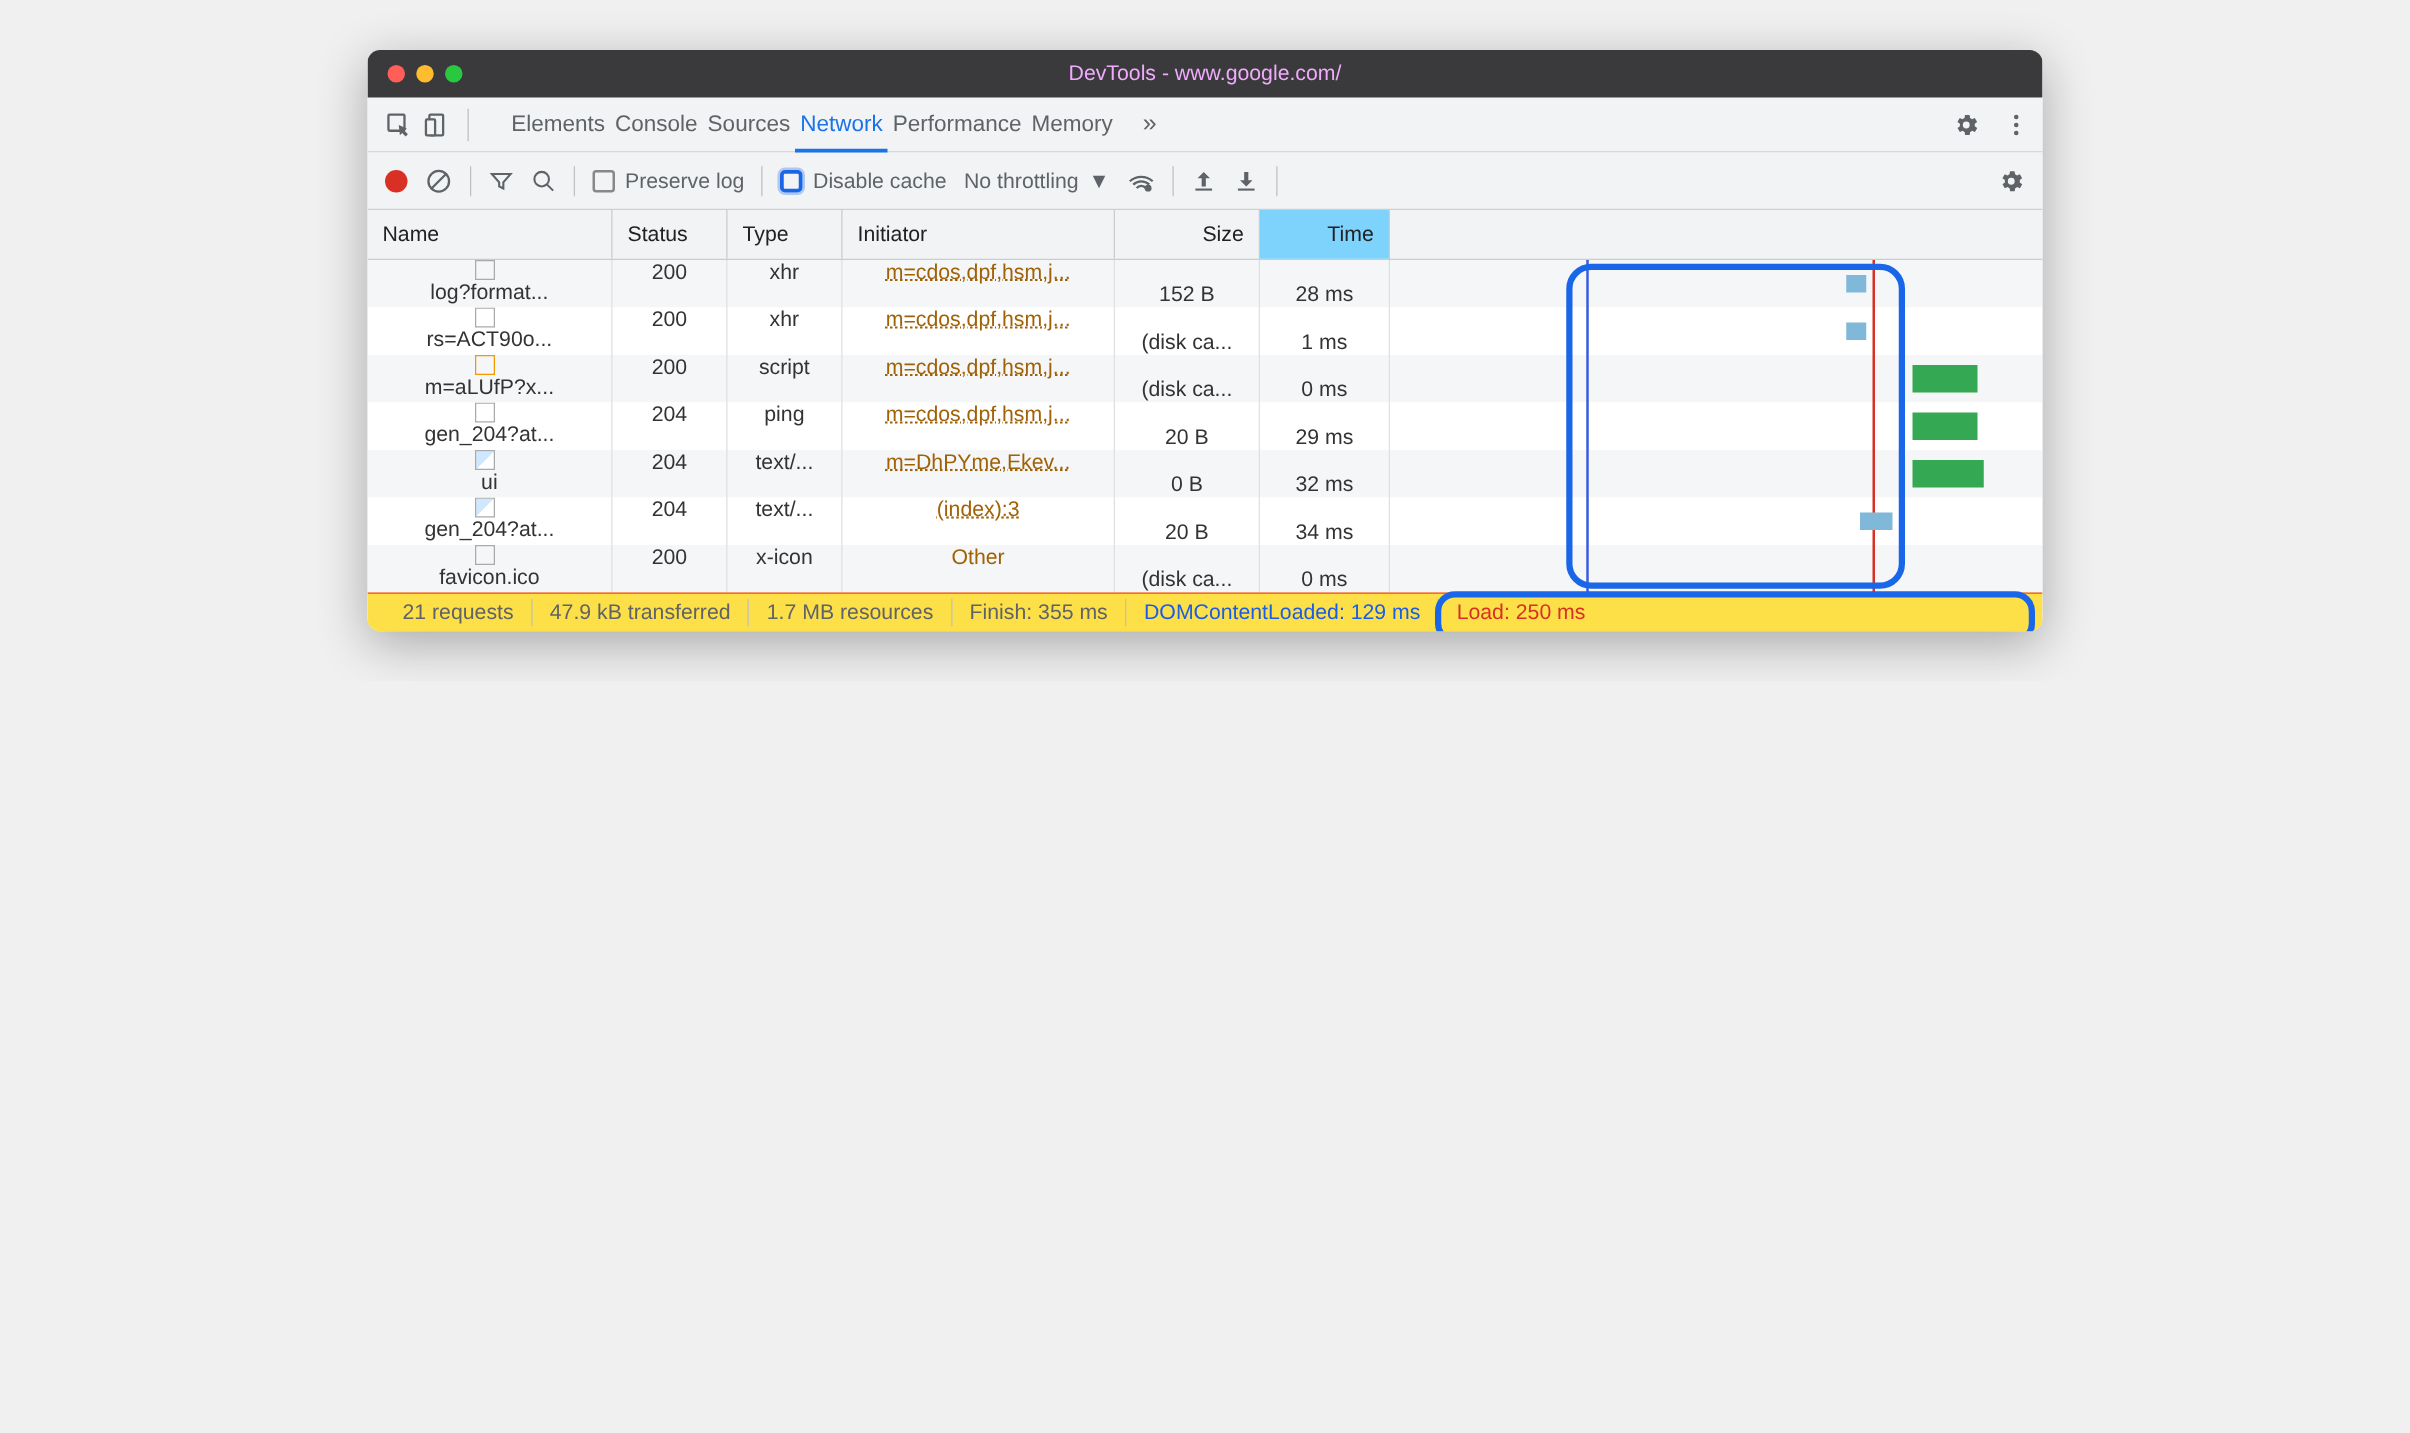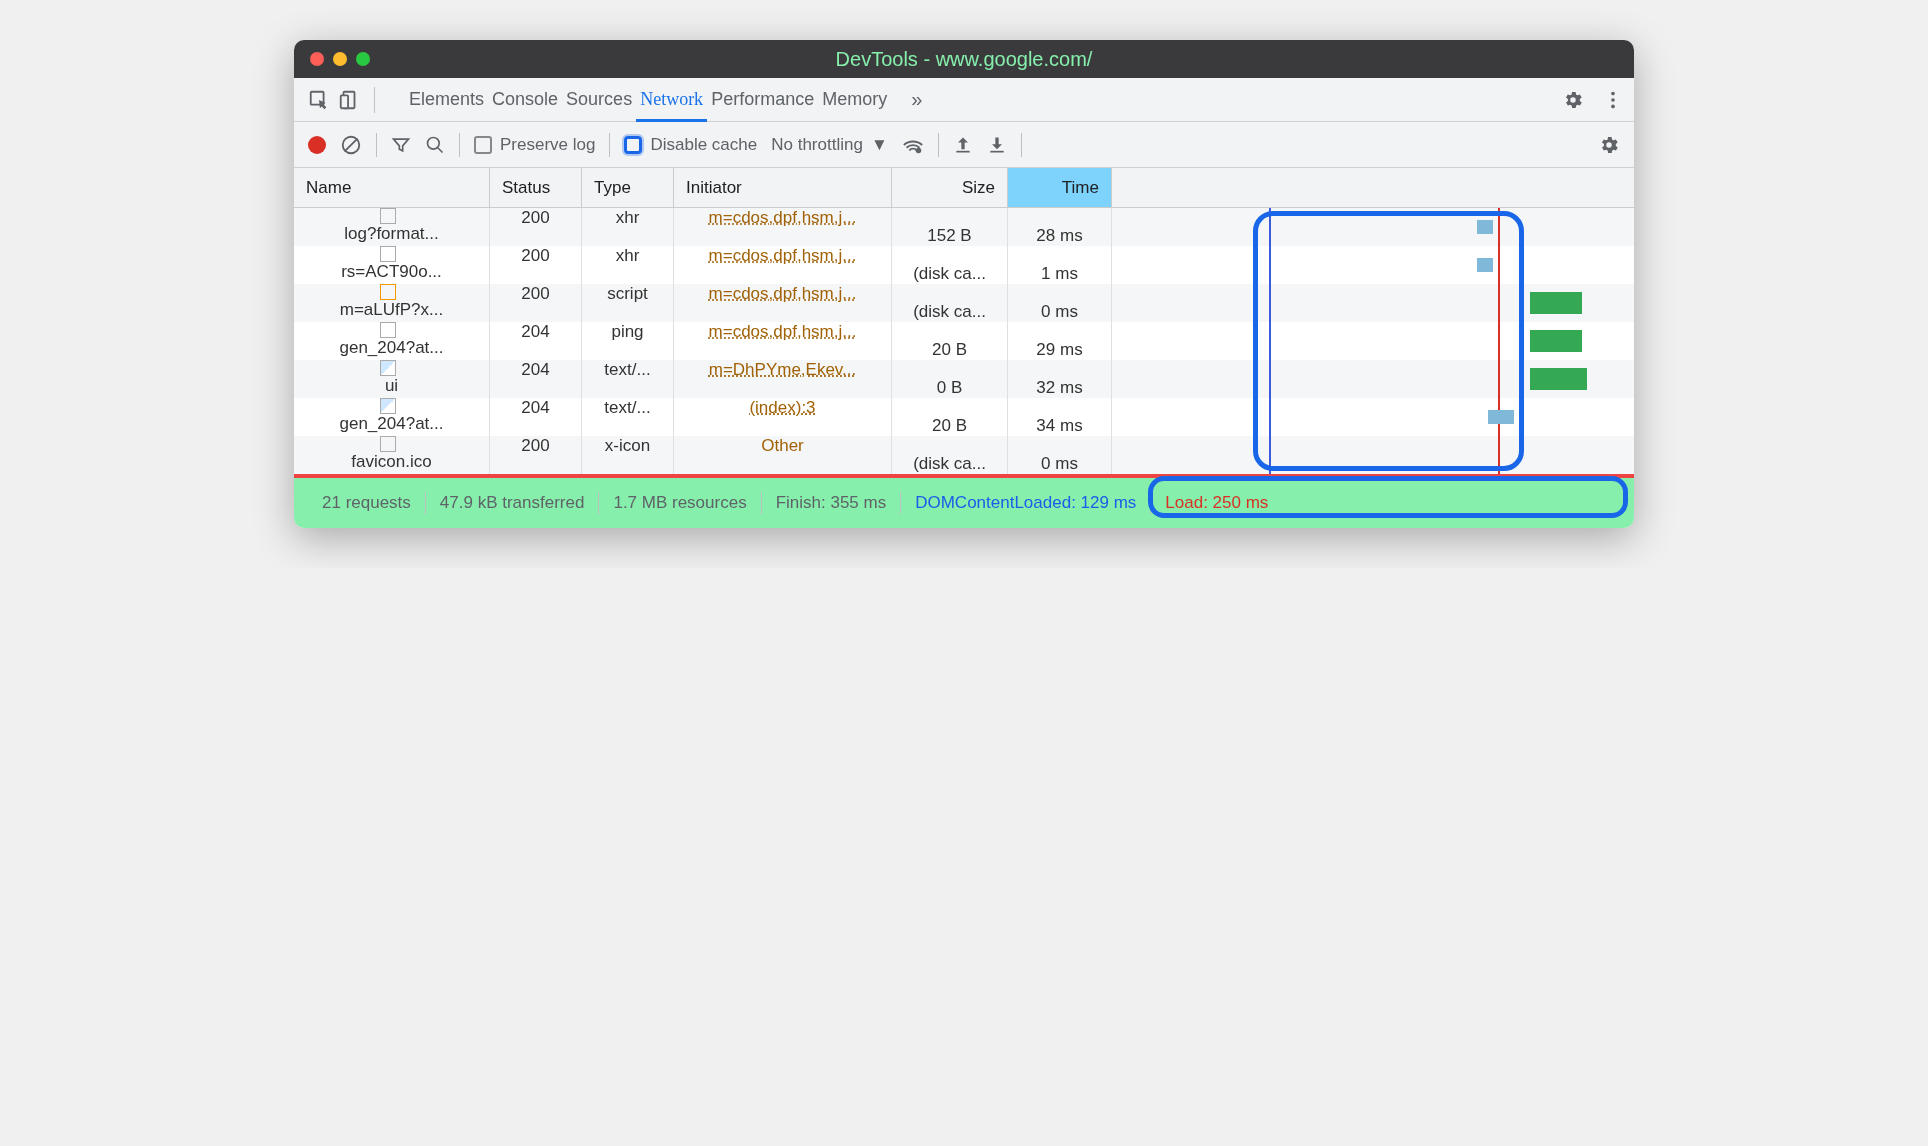--- a/index.html
+++ b/index.html
@@ -4,26 +4,26 @@
 <style>
 * { margin: 0; padding: 0; box-sizing: border-box; font-family: -apple-system, BlinkMacSystemFont, "Segoe UI", Arial, sans-serif; }
 body { background: #f0f0f0; padding: 40px; }
 .window { width: 1340px; margin: 0 auto; background: #fff; border-radius: 10px; overflow: hidden; box-shadow: 0 10px 40px rgba(0,0,0,0.3); }
 .titlebar { background: #3a3a3c; height: 38px; display: flex; align-items: center; padding: 0 16px; position: relative; }
 .traffic-lights { display: flex; gap: 9px; }
 .tl { width: 14px; height: 14px; border-radius: 50%; }
 .tl.red { background: #ff5f57; }
 .tl.yellow { background: #febc2e; }
 .tl.green { background: #28c840; }
-.title { position: absolute; left: 50%; transform: translateX(-50%); color: #86efac; font-size: 20px; font-weight: 500; }
+.title { position: absolute; left: 50%; transform: translateX(-50%); color: #f0abfc; font-size: 17px; font-weight: 500; }
 .tabs-bar { background: #f1f3f4; border-bottom: 1px solid #d0d0d0; display: flex; align-items: center; height: 44px; padding: 0 10px; }
 .tab-icon { width: 30px; height: 30px; display: flex; align-items: center; justify-content: center; color: #5f6368; cursor: pointer; }
 .tabs { display: flex; margin-left: 20px; }
 .tab { color: #5f6368; font-size: 18px; padding: 11px 4px 9px; cursor: pointer; border-bottom: 3px solid transparent; }
-.tab.active { color: #1a73e8; border-bottom-color: #1a73e8; font-weight: 500; font-family: Liberation Serif, serif; }
+.tab.active { color: #1a73e8; border-bottom-color: #1a73e8; font-weight: 500; }
 .tab-more { margin-left: 20px; color: #5f6368; font-size: 20px; cursor: pointer; }
 .tab-right { margin-left: auto; display: flex; gap: 18px; align-items: center; color: #5f6368; }
 .toolbar { background: #f1f3f4; border-bottom: 1px solid #d0d0d0; display: flex; align-items: center; height: 46px; padding: 0 14px; gap: 14px; }
 .record-btn { width: 18px; height: 18px; background: #d93025; border-radius: 50%; cursor: pointer; }
 .tb-icon { color: #5f6368; cursor: pointer; display: flex; align-items: center; }
 .divider { width: 1px; height: 24px; background: #c0c0c0; }
 .checkbox-wrap { display: flex; align-items: center; gap: 8px; color: #5f6368; font-size: 17px; cursor: pointer; }
 .chk { width: 18px; height: 18px; border: 2px solid #888; border-radius: 3px; }
 .chk.highlight { border: 3px solid #1967e8; box-shadow: 0 0 0 2px rgba(25,103,232,0.3); border-radius: 4px; }
 .throttle { color: #5f6368; font-size: 17px; display: flex; align-items: center; gap: 8px; cursor: pointer; }
@@ -50,21 +50,21 @@
 .row:nth-child(odd) { background: #fff; }
 .row:nth-child(even) { background: #f5f6f7; }
 .td { padding: 0 28px; border-right: 1px solid #e0e0e0; height: 100%; display: flex; align-items: center; overflow: hidden; white-space: nowrap; text-overflow: ellipsis; flex-direction: column; }
 .td.col-initiator { text-decoration: underline dotted; color: #a16207; }
 .file-icon { width: 16px; height: 16px; border: 1px solid #aaa; margin-right: 8px; flex-shrink: 0; }
 .file-icon.orange { border-color: #f29900; }
 .file-icon.img { background: linear-gradient(135deg, #cfe8ff 50%, #fff 50%); }
 .waterfall-cell { flex: 1; position: relative; height: 100%; border-right: none; }
 .wf-bar { position: absolute; height: 14px; top: 50%; transform: translateY(-50%); }
 .wf-line { position: absolute; top: 0; bottom: 0; width: 2px; }
-.summary { background: #86efac; border-top: 4px solid #ef4444; height: 54px; display: flex; align-items: center; padding: 0 14px; font-size: 17px; color: #5f6368; gap: 0; }
+.summary { background: #fde047; border-top: 1px solid #ef4444; height: 31px; display: flex; align-items: center; padding: 0 14px; font-size: 17px; color: #5f6368; gap: 0; }
 .summary span { padding: 0 14px; }
 .summary .sep { width: 1px; height: 22px; background: #c0c0c0; padding: 0; }
 .dcl { color: #1a5de8; }
 .load { color: #d93025; }
 svg { display: block; }
 </style>
 </head>
 <body>
 
 <div class="window">

